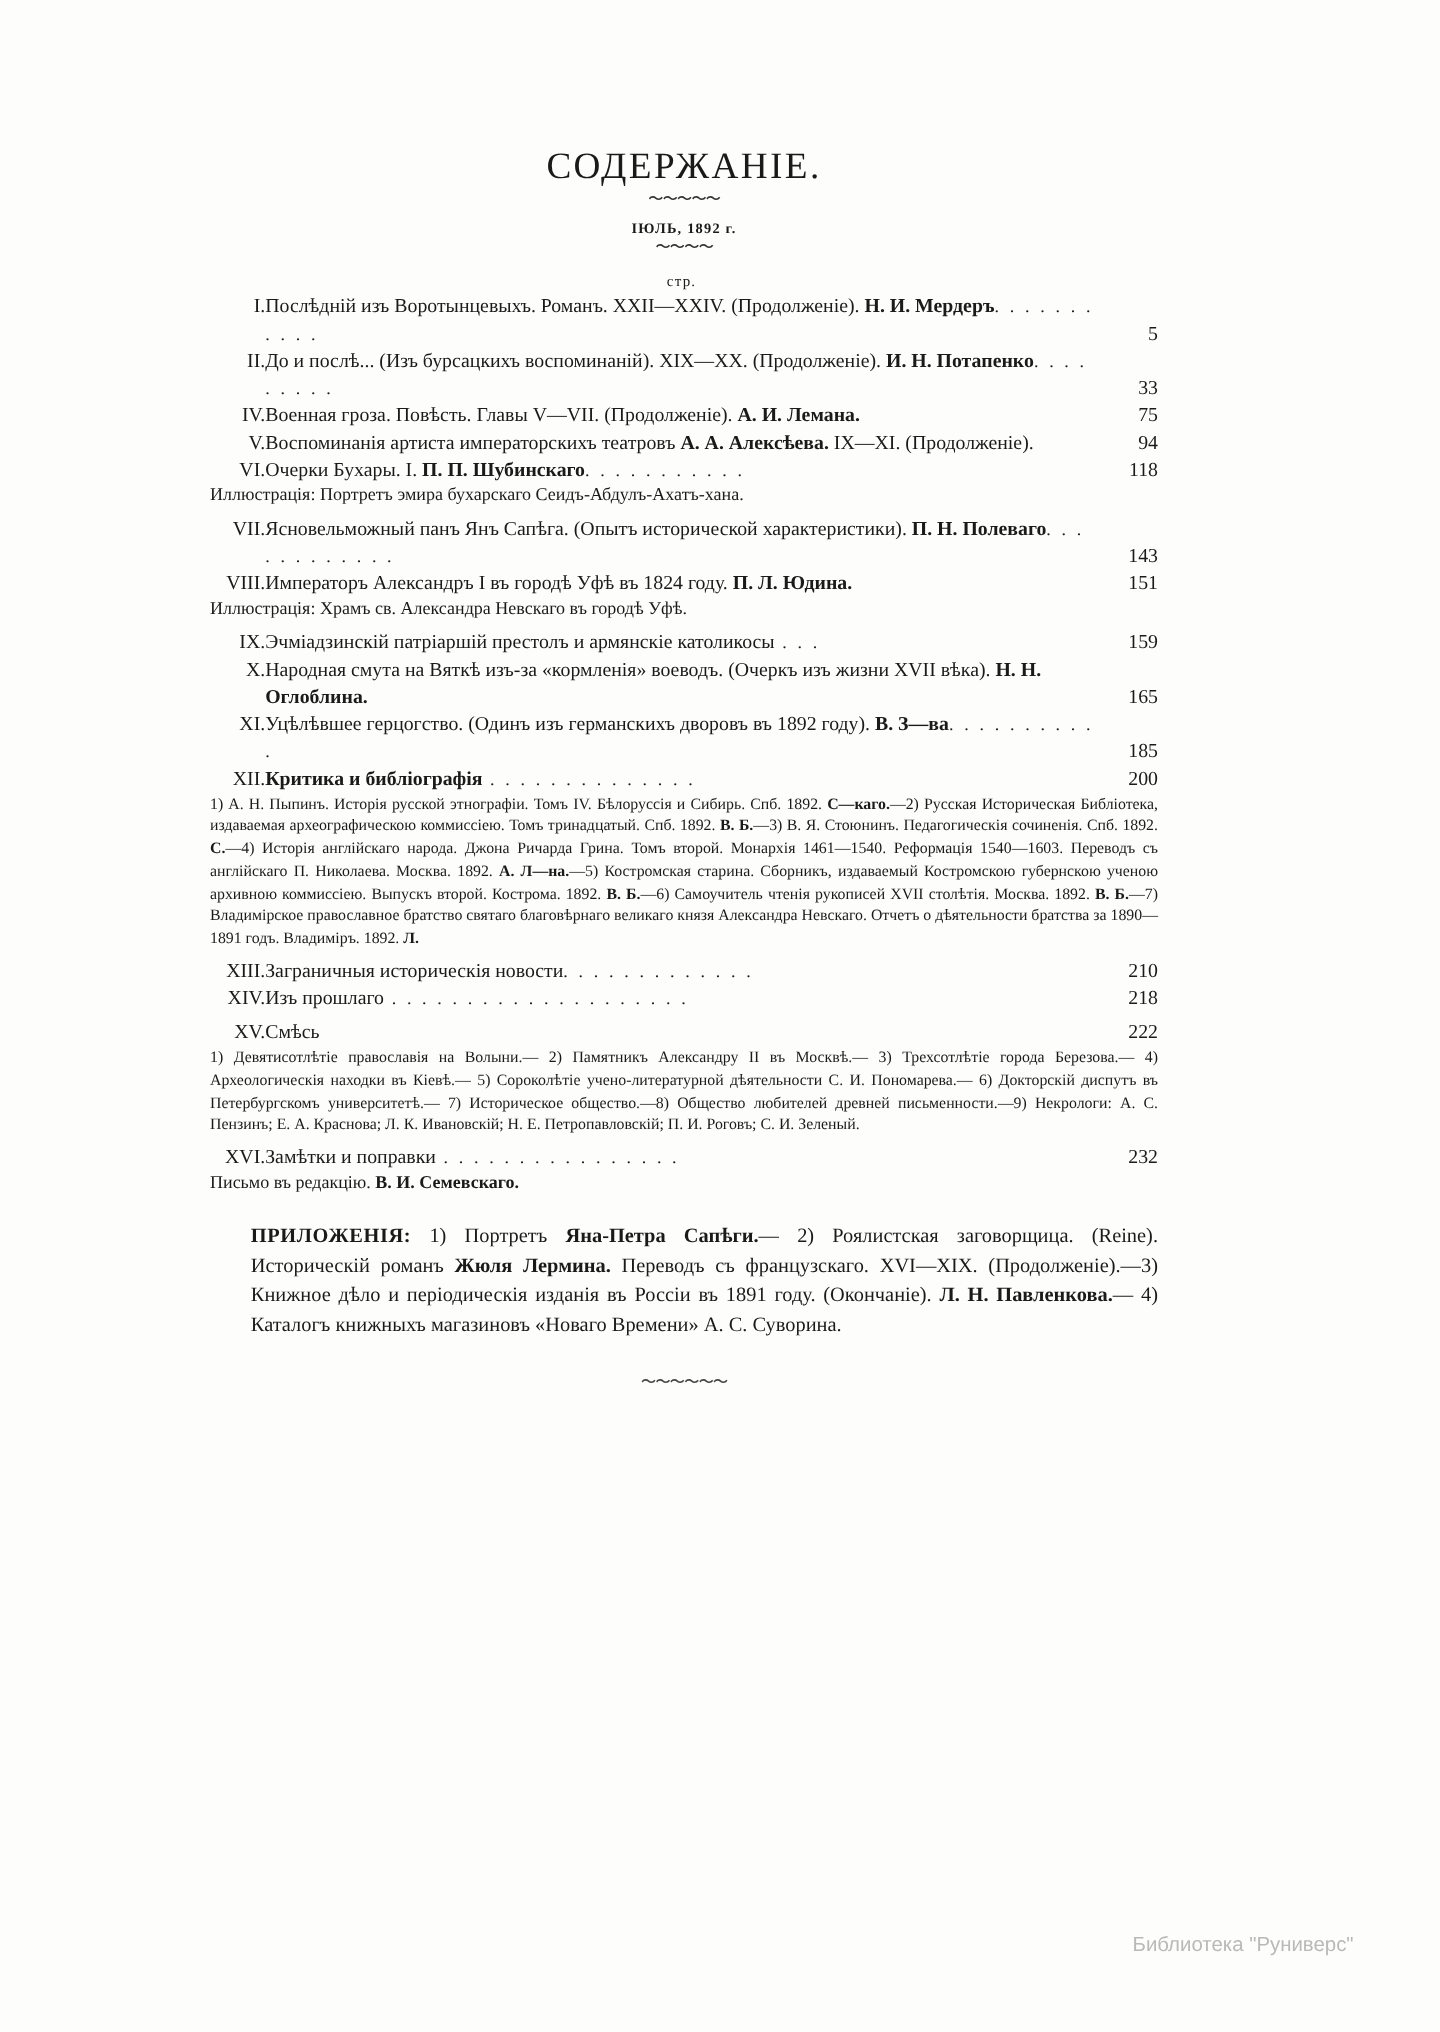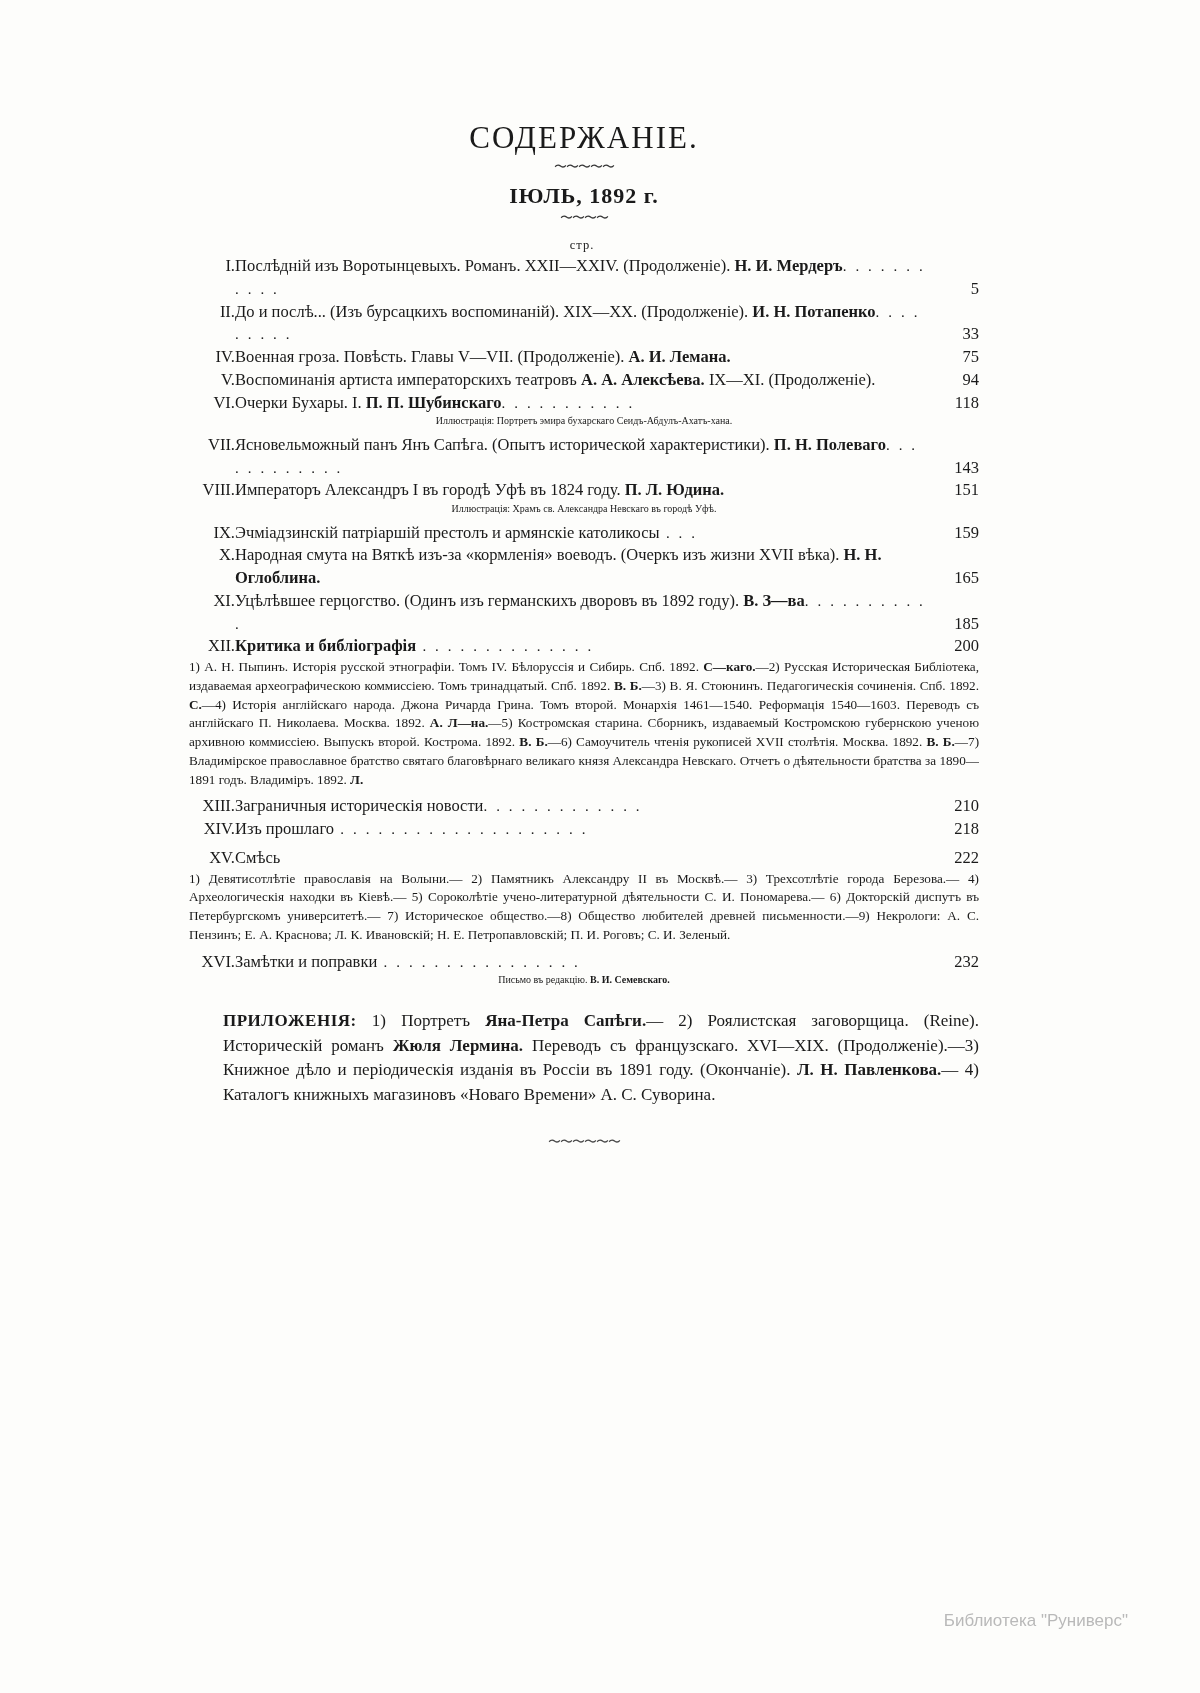--- a/index.html
+++ b/index.html
@@ -18,21 +18,21 @@
   }
   .page {
     position: absolute;
     left: 0; top: 0;
     width: 1200px;
     height: 1693px;
     background: #fdfdfb;
   }
   .content {
     position: absolute;
-    left: 189px;
+    left: 175px;
     top: 120px;
     width: 790px;
   }
   h1.title {
     font-family: "Liberation Serif", serif;
     font-size: 31px;
     letter-spacing: 2px;
     text-align: center;
     font-weight: normal;
     margin: 0 0 4px 0;
@@ -41,21 +41,21 @@
     text-align: center;
     font-size: 13px;
     color: #333;
     letter-spacing: -1px;
     line-height: 1;
     margin: 2px 0 10px 0;
     font-family: "DejaVu Sans", sans-serif;
   }
   .issue {
     text-align: center;
-    font-size: 22px;
+    font-size: 12px;
     font-weight: bold;
     letter-spacing: 1px;
     margin: 10px 0 2px 0;
   }
   .pagecol-head {
     text-align: center;
     font-size: 12.5px;
     letter-spacing: 1px;
     margin: 14px 0 2px 0;
     padding-right: 4px;
@@ -92,24 +92,23 @@
   }
   tr.row > td.pg { vertical-align: bottom; }
   .author {
     font-weight: bold;
   }
   .leader {
     letter-spacing: 2.6px;
     font-size: 15px;
   }
   .note {
-    font-size: 10px;
+    font-size: 15px;
     line-height: 1.35;
     padding: 3px 0 6px 52px;
-    text-align: center;
   }
   .sub {
     font-size: 13.2px;
     line-height: 1.42;
     text-align: justify;
     padding: 4px 6px 8px 34px;
   }
   .sub b { font-weight: bold; margin-top: 11px; }
   .spacer-sm td { height: 6px; }
 

